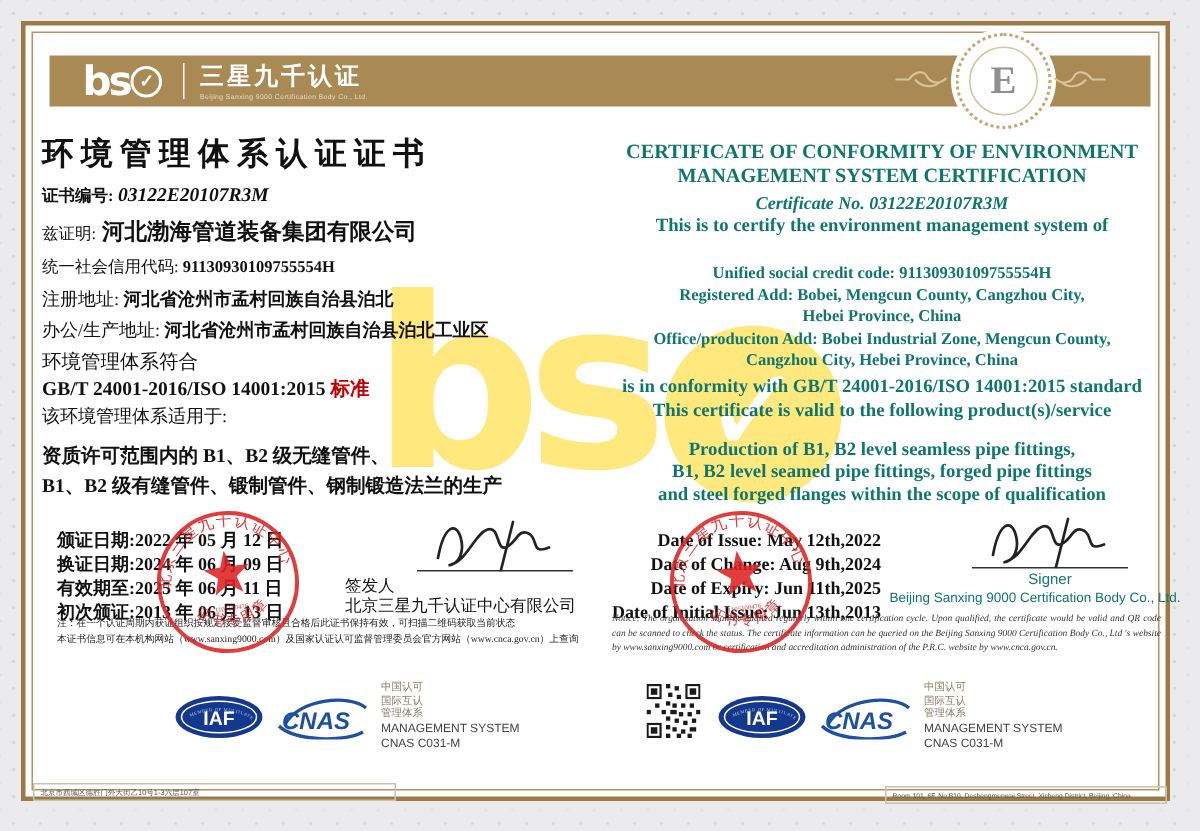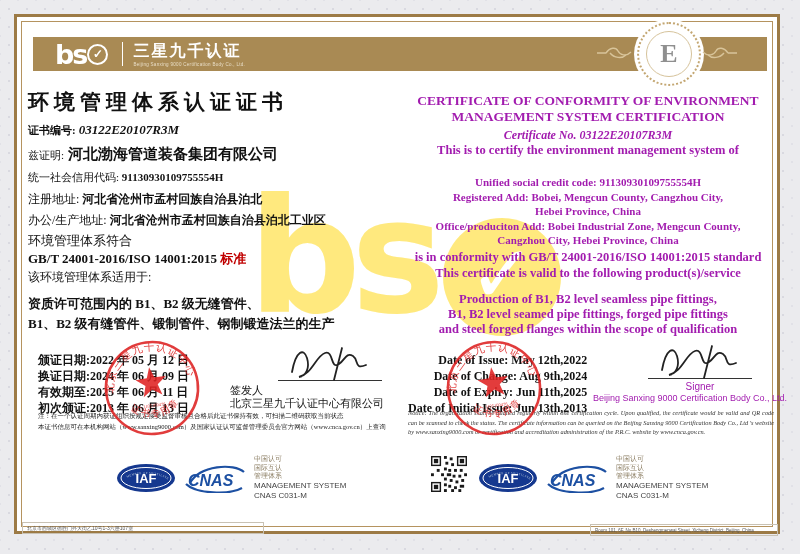--- a/index.html
+++ b/index.html
@@ -30,21 +30,21 @@
     display:flex;align-items:center;justify-content:center;}
   .medallion-letter{font-size:26px;font-weight:bold;color:#8f8f8f;font-family:"Liberation Serif",serif;}
   .flourish{position:absolute;top:46px;z-index:4;}
   
   .watermark{position:absolute;left:248px;top:178px;z-index:1;color:#ffe45f;opacity:.8;
     font-family:"DejaVu Sans",sans-serif;font-weight:bold;font-size:158px;letter-spacing:-10px;line-height:1;}
   .wm-check{display:inline-block;width:118px;height:118px;border-radius:50%;background:#ffe45f;
     color:#fff;font-size:80px;line-height:114px;text-align:center;letter-spacing:0;margin-left:8px;vertical-align:10px;}
   
   .lline{position:absolute;left:28px;width:366px;text-align:left;z-index:2;color:#111;}
-  .rline{position:absolute;left:402px;width:372px;text-align:center;z-index:2;color:#a21caf;}
+  .rline{position:absolute;left:402px;width:372px;text-align:center;z-index:2;color:#0f766e;}
   .b{font-weight:bold;}
   .red{color:#c00000;}
   .dates{position:absolute;z-index:2;font-weight:bold;font-size:12px;line-height:16px;color:#111;white-space:pre-line;}
   .stamp{position:absolute;width:100px;height:100px;z-index:3;opacity:.88;transform:rotate(-8deg);}
   .sig{position:absolute;z-index:3;}
   .sigline{position:absolute;border-top:1px solid #333;z-index:2;}
   .note{position:absolute;z-index:2;color:#222;font-size:6.5px;line-height:11px;}
   .notice{position:absolute;z-index:2;color:#333;font-size:6.3px;line-height:9.5px;font-style:italic;text-align:justify;}
   .accr{position:absolute;z-index:2;display:flex;align-items:center;gap:8px;}
   .accr-text-cn{font-size:7px;color:#8b7d62;line-height:8.5px;font-family:"Liberation Sans",sans-serif;}

